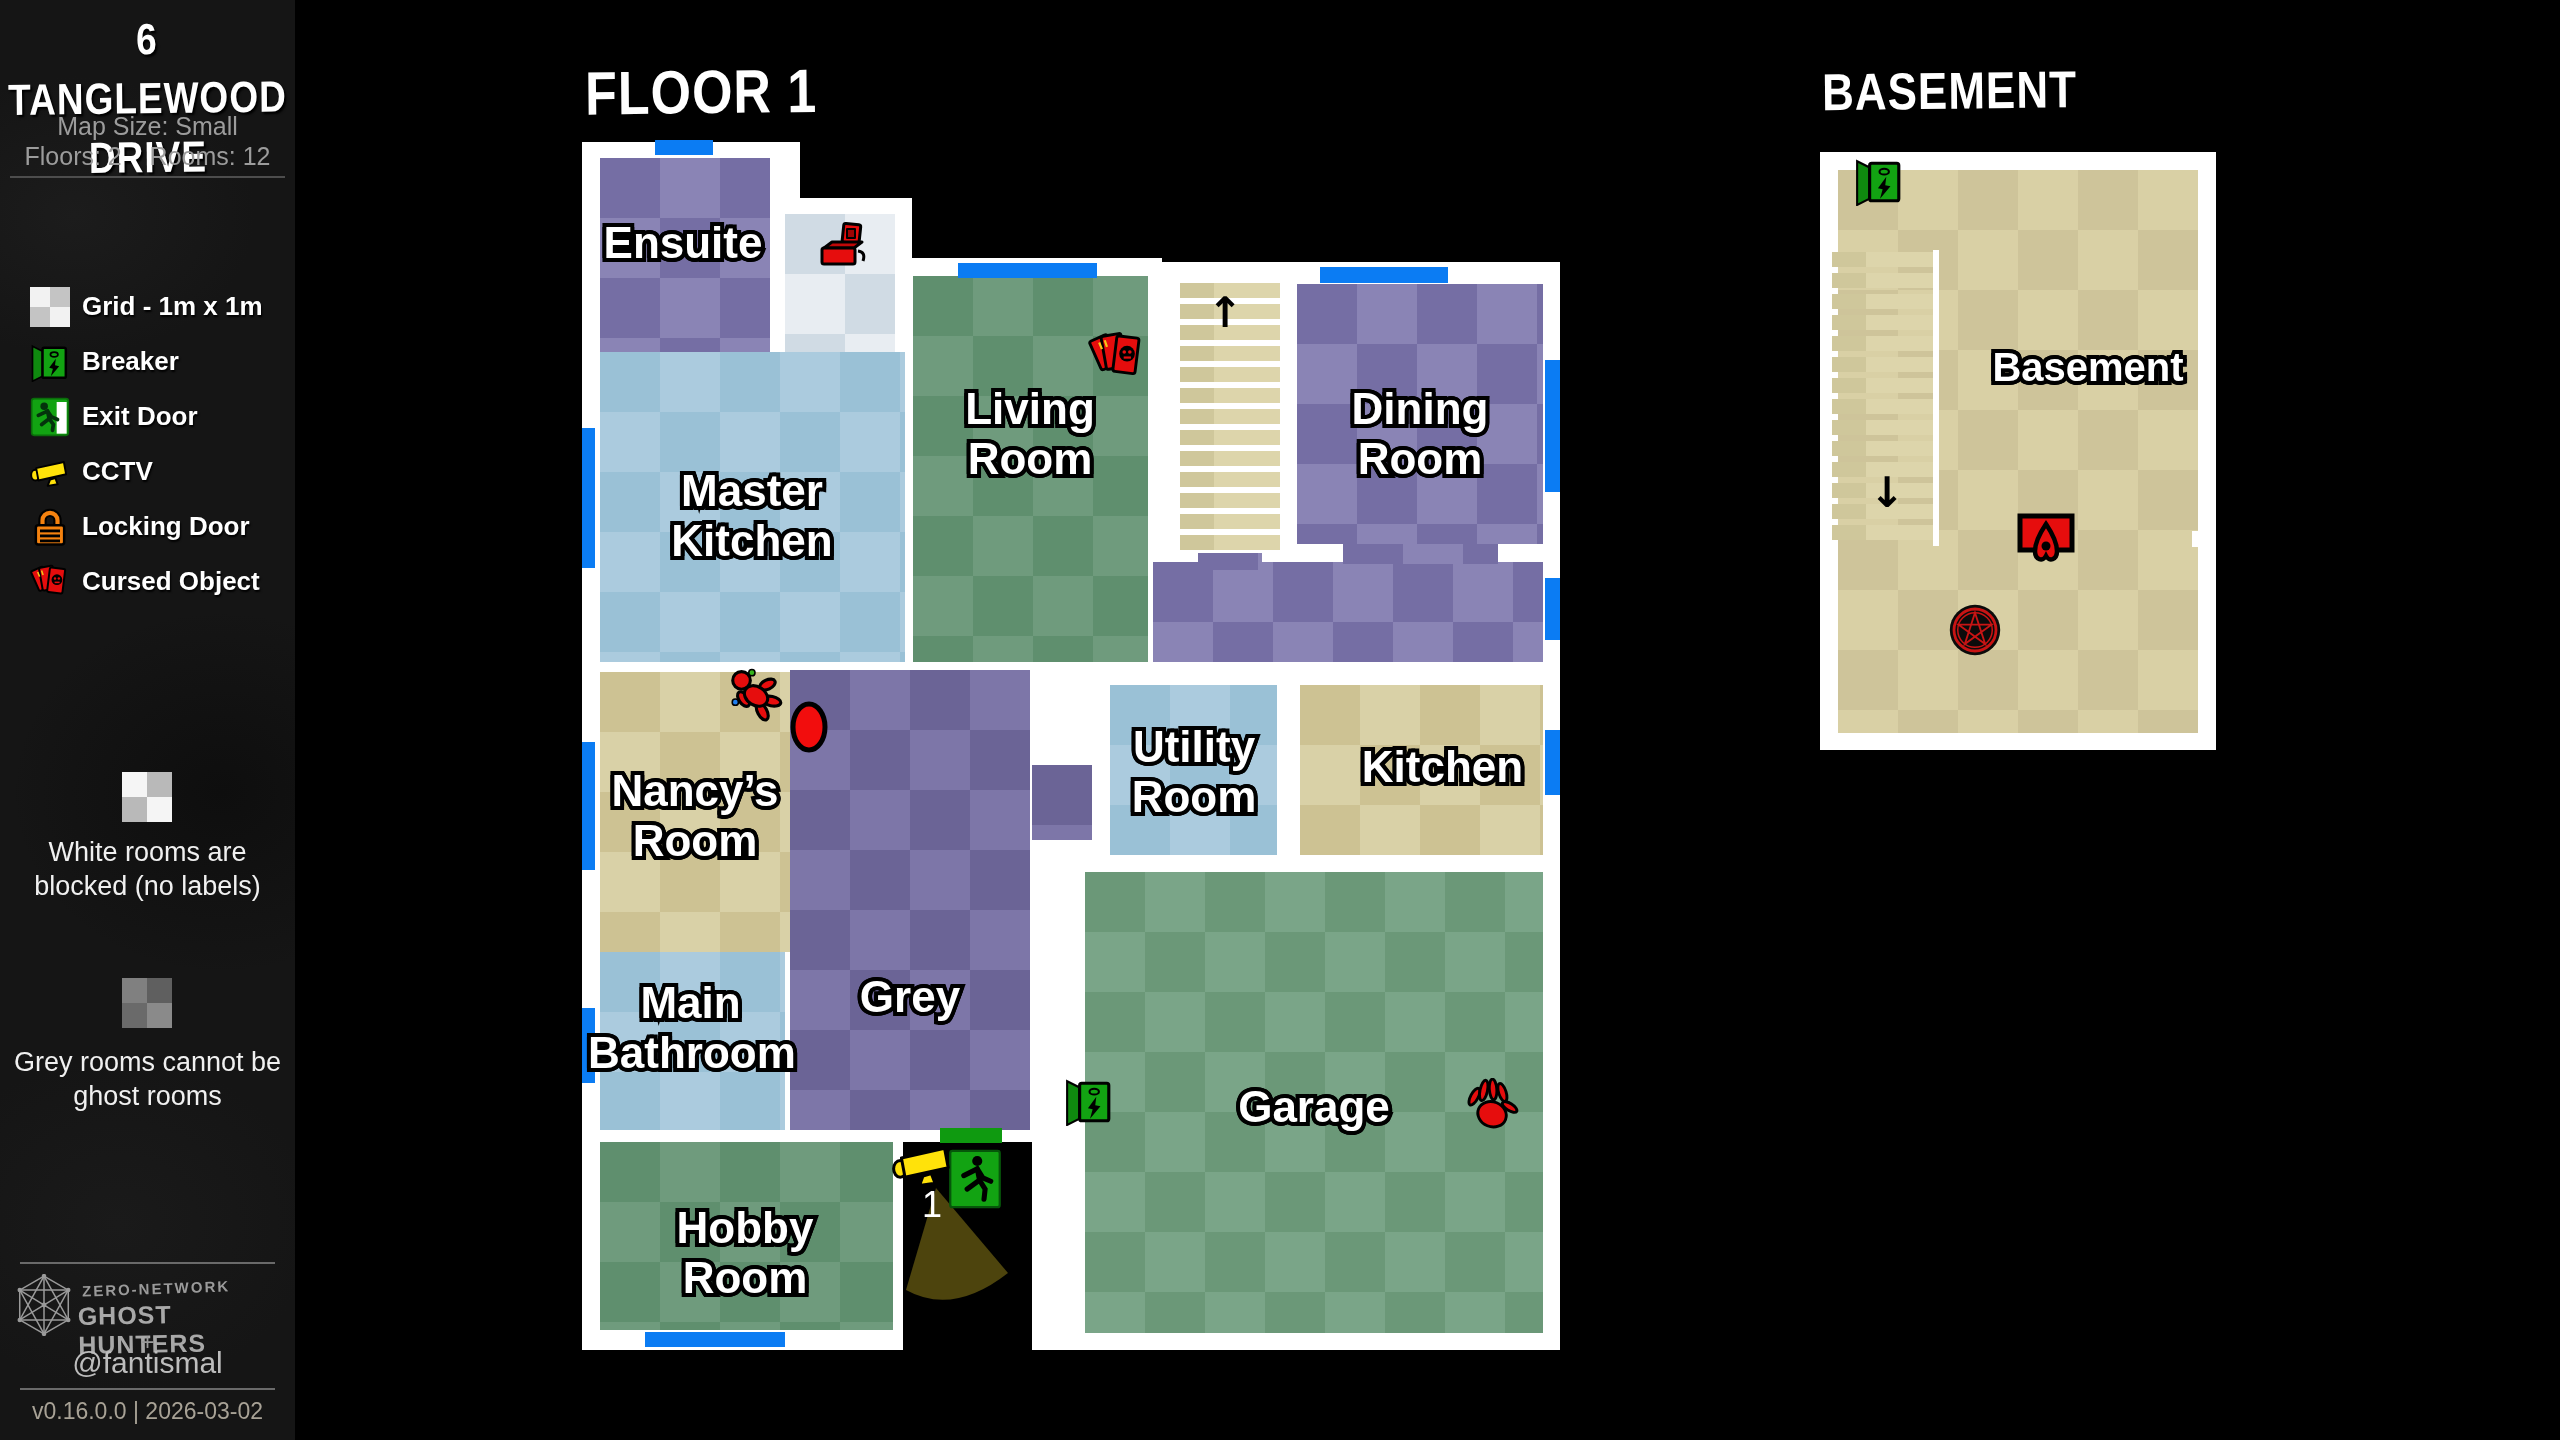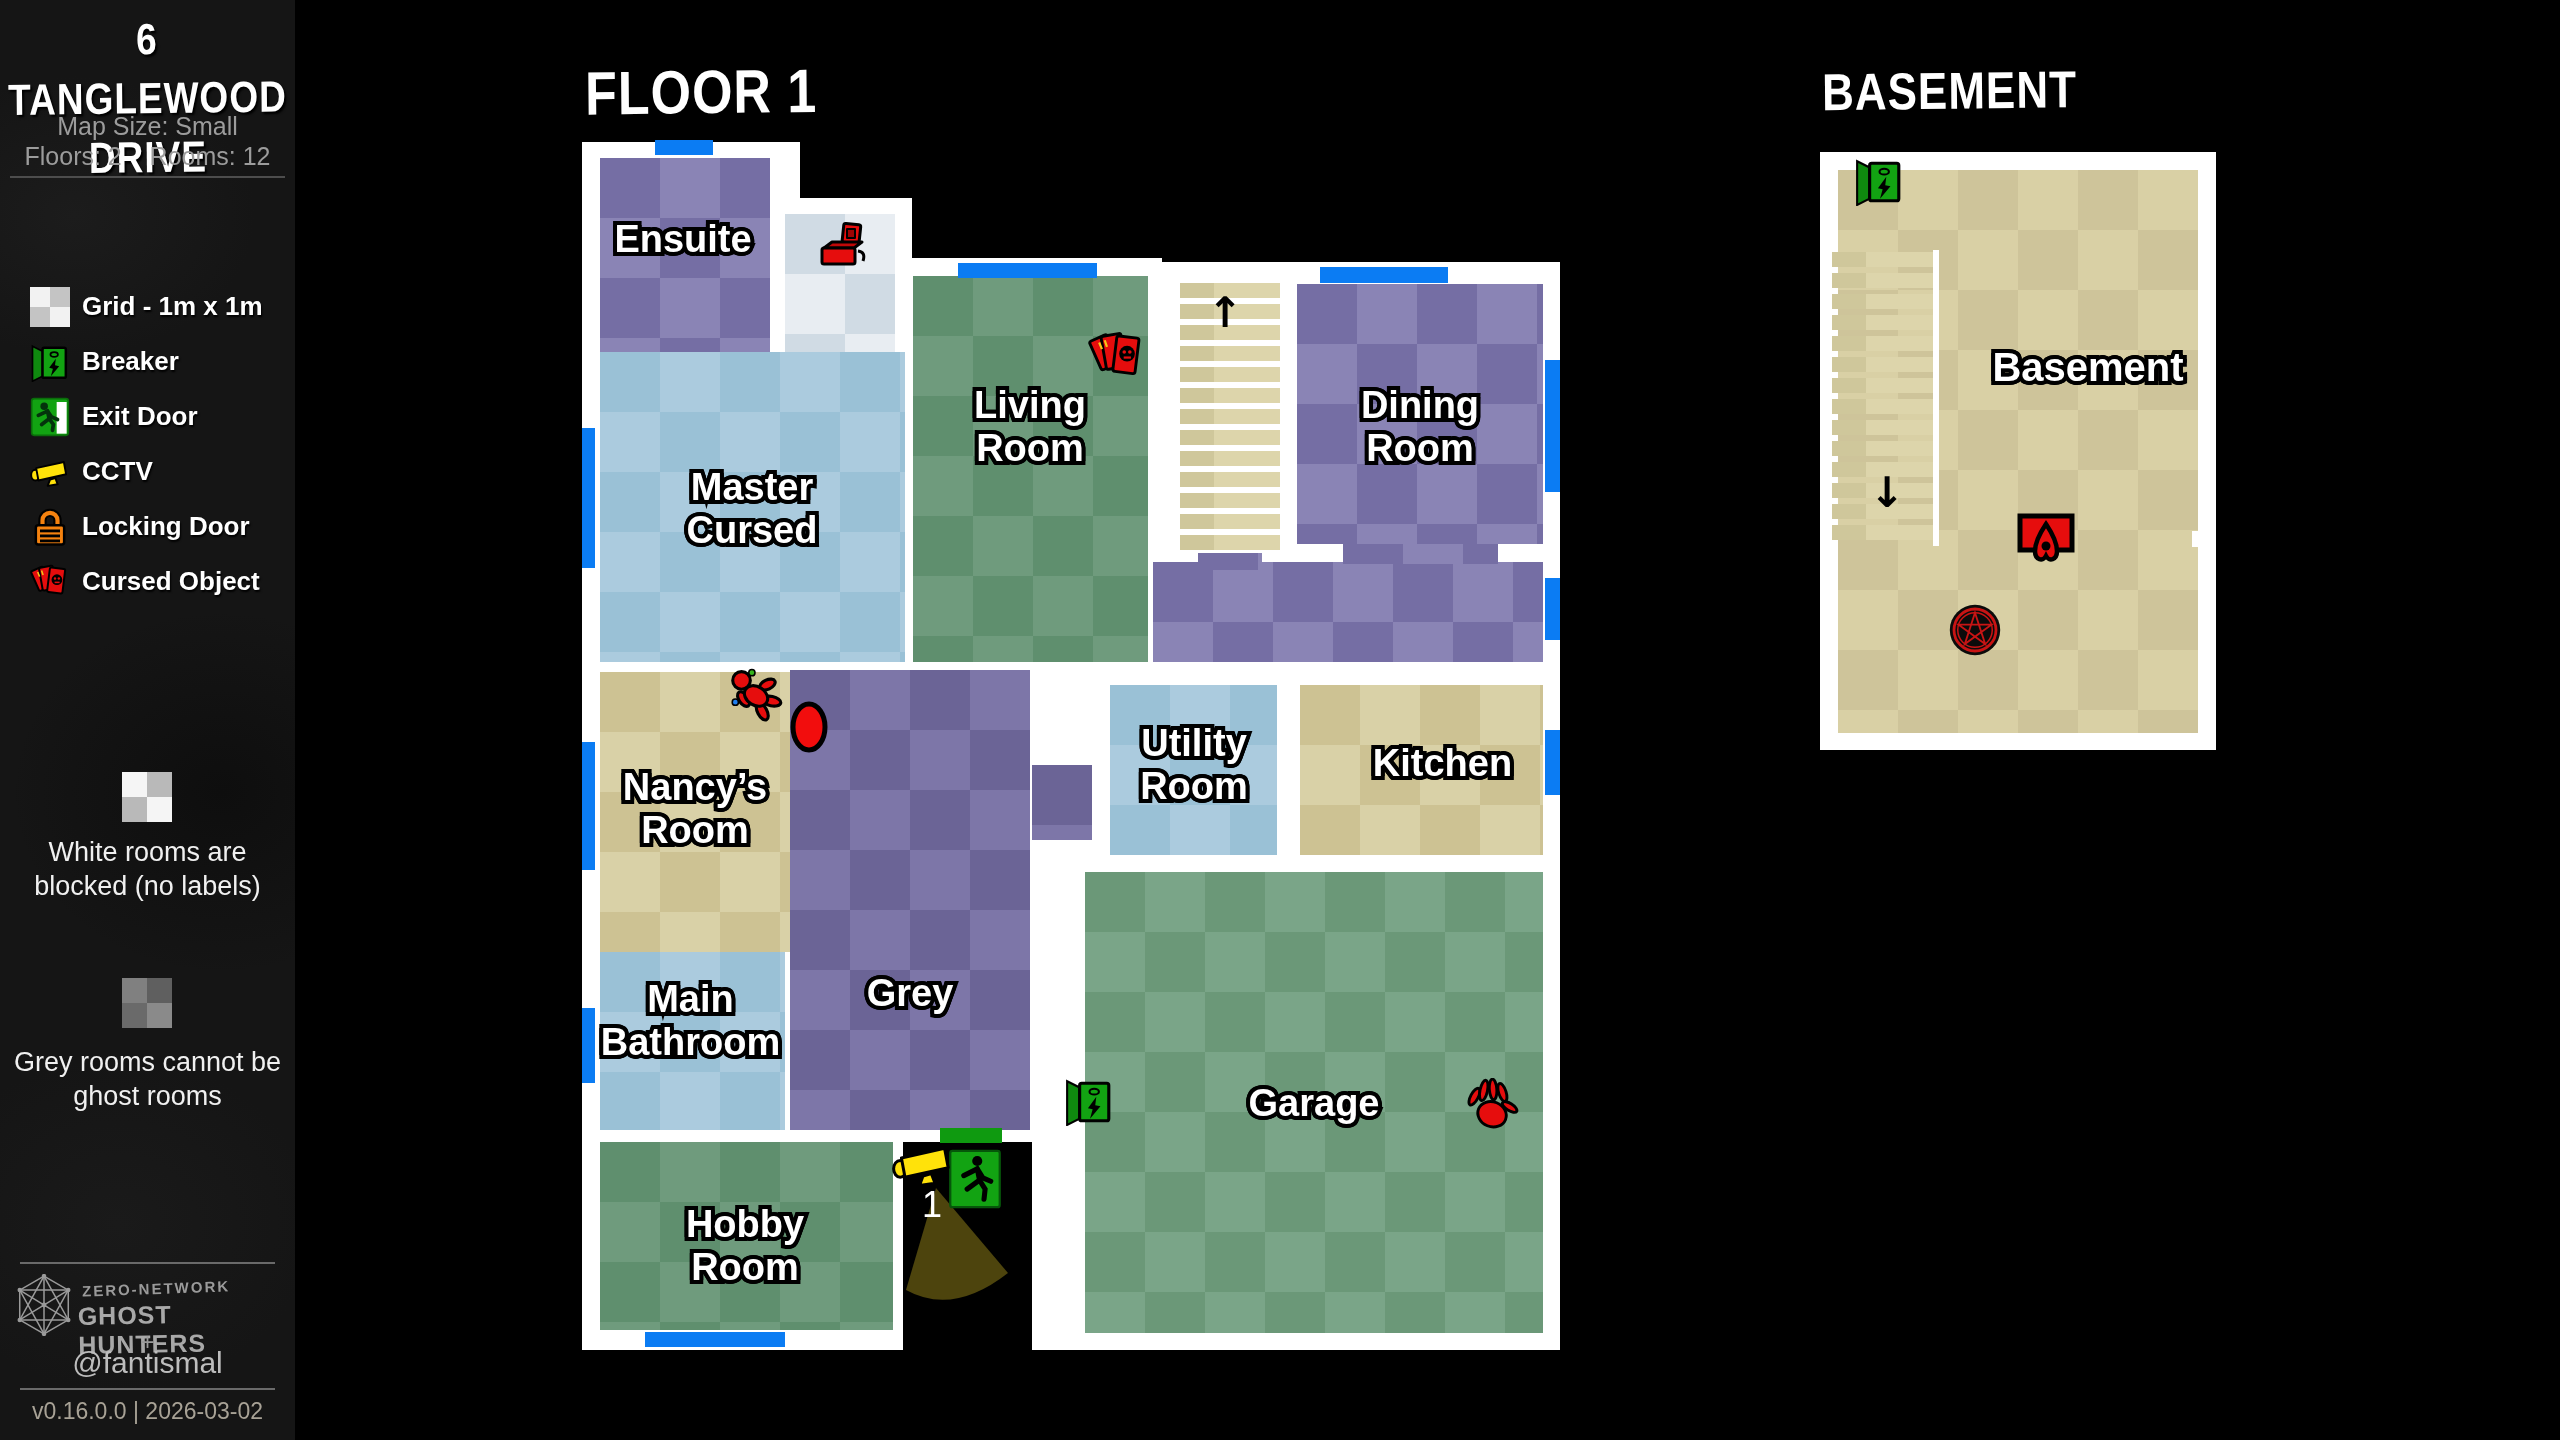--- a/index.html
+++ b/index.html
@@ -23,21 +23,21 @@
   .foot-net{color:#9a9a9a;font-size:15px;letter-spacing:2px;font-weight:700;transform:rotate(-2deg);}
   .foot-brand{color:#a8a8a8;font-size:25px;letter-spacing:1px;font-weight:700;transform:rotate(-1deg);}
   .foot-plus{width:295px;text-align:center;color:#9a9a9a;font-size:24px;}
   .foot-handle{width:295px;text-align:center;color:#bdbdbd;font-size:30px;}
   .version{width:295px;text-align:center;color:#a8a296;font-size:23px;}
   
   .wall{background:#fff;}
   .checker{background-image:conic-gradient(var(--c1) 0 25%,var(--c2) 0 50%,var(--c1) 0 75%,var(--c2) 0);
            background-size:120px 120px;}
   .window{background:#0b7cf3;}
-  .rlabel{color:#fff;font-weight:700;font-size:38px;line-height:1.14;text-align:center;
+  .rlabel{color:#fff;font-weight:700;font-size:44px;line-height:1.14;text-align:center;
           -webkit-text-stroke:8px #000;paint-order:stroke fill;
           text-shadow:3px 3px 0 #000,-3px 3px 0 #000,3px -3px 0 #000,-3px -3px 0 #000,
                       0 4px 0 #000,0 -4px 0 #000,4px 0 0 #000,-4px 0 0 #000;}
   .floor-title{font-size:52px;}
   .purple{--c1:#8a84b5;--c2:#756ea4;}
   .foyerp{--c1:#7d76a8;--c2:#6b6496;}
   .green {--c1:#6f9b7d;--c2:#5f8f6e;}
   .garageg{--c1:#7aa588;--c2:#6b9878;}
   .blue  {--c1:#abcbde;--c2:#9ac1d6;}
   .blocked{--c1:#e8edf2;--c2:#d0dbe4;}
@@ -300,21 +300,21 @@
   </g>
 </svg>
 <svg class="abs" style="left:1064px;top:1076px;width:50px;height:50px;" viewBox="0 0 48 48">
   <polygon points="3,5 15,11 15,41 3,47" fill="#0f8a0f" stroke="#000" stroke-width="2"></polygon>
   <rect x="15" y="7" width="28" height="36" rx="2" fill="#12a312" stroke="#000" stroke-width="3"></rect>
   <ellipse cx="29" cy="15" rx="4.5" ry="2.8" fill="none" stroke="#000" stroke-width="2"></ellipse>
   <path d="M31 20 L23 31 L27.5 32 L25 41 L35 29 L30 28 Z" fill="#000"></path>
 </svg>
 
 <div class="abs rlabel" style="left:598px;top:218px;width:170px;">Ensuite</div>
-<div class="abs rlabel" style="left:632px;top:466px;width:240px;">Master Cursed</div>
+<div class="abs rlabel" style="left:632px;top:466px;width:240px;">Master Kitchen</div>
 <div class="abs rlabel" style="left:940px;top:384px;width:180px;">Living Room</div>
 <div class="abs rlabel" style="left:1322px;top:384px;width:196px;">Dining Room</div>
 <div class="abs rlabel" style="left:610px;top:766px;width:170px;">Nancy’s Room</div>
 <div class="abs rlabel" style="left:1118px;top:722px;width:152px;">Utility Room</div>
 <div class="abs rlabel" style="left:1300px;top:742px;width:285px;">Kitchen</div>
 <div class="abs rlabel" style="left:790px;top:972px;width:240px;">Grey</div>
 <div class="abs rlabel" style="left:588px;top:978px;width:205px;">Main Bathroom</div>
 <div class="abs rlabel" style="left:645px;top:1203px;width:200px;">Hobby Room</div>
 <div class="abs rlabel" style="left:1085px;top:1082px;width:458px;">Garage</div>
 

